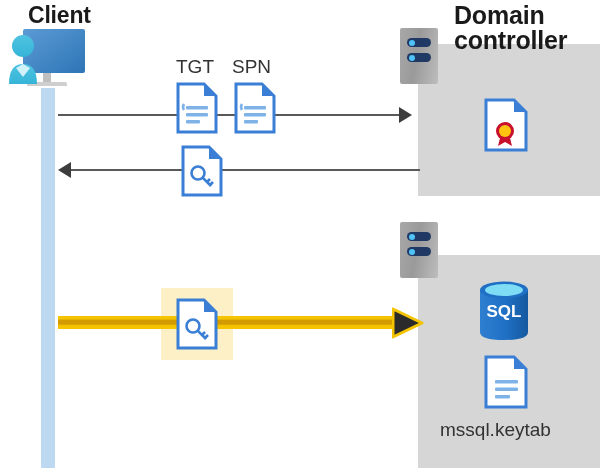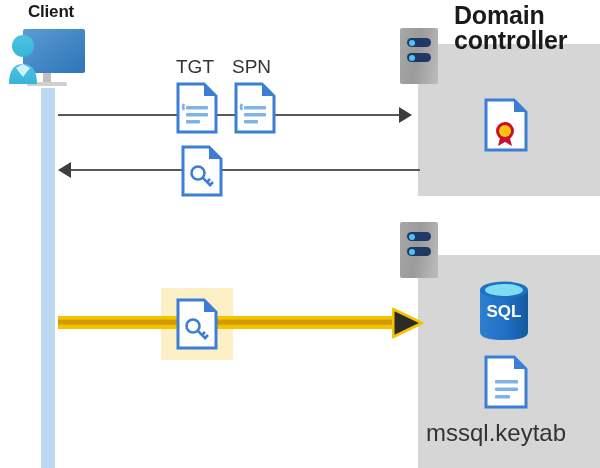--- a/index.html
+++ b/index.html
@@ -3,21 +3,21 @@
 <meta charset="utf-8">
 <style>
   html,body{margin:0;padding:0;background:#ffffff;}
   body{width:600px;height:468px;position:relative;overflow:hidden;
        font-family:"Liberation Sans","DejaVu Sans",sans-serif;}
   .stage{position:absolute;inset:0;width:600px;height:468px;}
   .abs{position:absolute;}
 
   
   .title{font-weight:bold;color:#1a1a1a;letter-spacing:-0.2px;}
-  #client-title{left:28px;top:2px;font-size:17px;}
+  #client-title{left:28px;top:2px;font-size:23px;}
   #dc-title{left:454px;top:3px;font-size:25px;line-height:25px;width:140px;}
   #linux-title{left:452px;top:226px;font-size:19px;line-height:25px;width:148px;}
 
   
   #client-lifeline{left:41px;top:88px;width:14px;height:380px;background:#bdd9f2;}
 
   
   .panel{background:#d6d6d6;}
   #dc-panel{left:418px;top:44px;width:182px;height:152px;}
   #linux-panel{left:418px;top:255px;width:182px;height:213px;}
@@ -52,21 +52,21 @@
   #arrow1-head{left:399px;top:107px;border-top:8px solid transparent;border-bottom:8px solid transparent;border-left:13px solid #3d3d3d;}
   #arrow2-head{left:58px;top:162px;border-top:8px solid transparent;border-bottom:8px solid transparent;border-right:13px solid #3d3d3d;}
 
   
   #yellow-line{left:58px;top:316px;width:340px;height:13px;
       background:linear-gradient(180deg,#f5c400 0%,#f5c400 22%,#d39b00 34%,#d39b00 62%,#f5c400 74%,#f5c400 100%);}
   #yellow-head{left:392px;top:307px;}
   #highlight-box{left:161px;top:288px;width:72px;height:72px;background:#fdf0c6;}
 
   
-  #keytab-label{left:426px;top:419px;font-size:24px;color:#333333;}
+  #keytab-label{left:440px;top:419px;font-size:19px;color:#333333;}
 
   
 </style>
 </head>
 <body>
 
 <div class="stage">
 
   <div class="abs panel" id="dc-panel"></div>
   <div class="abs panel" id="linux-panel"></div>

